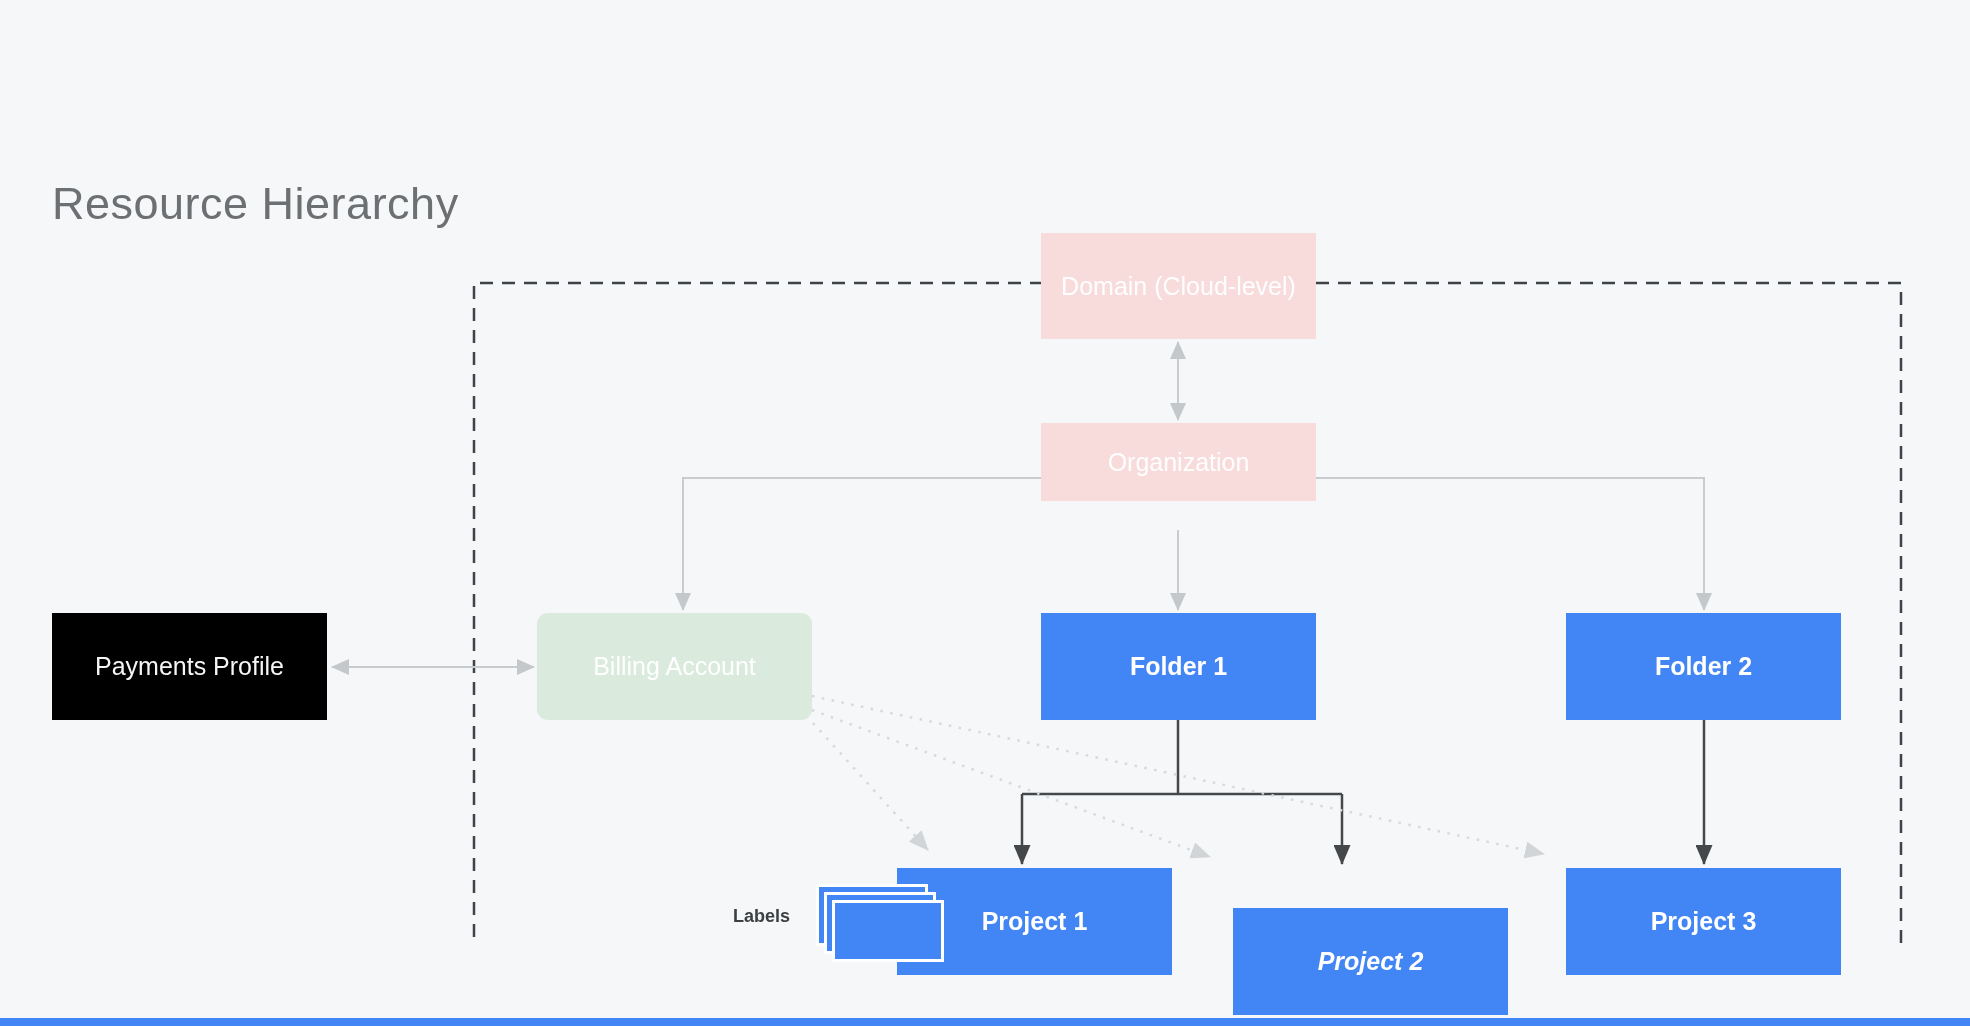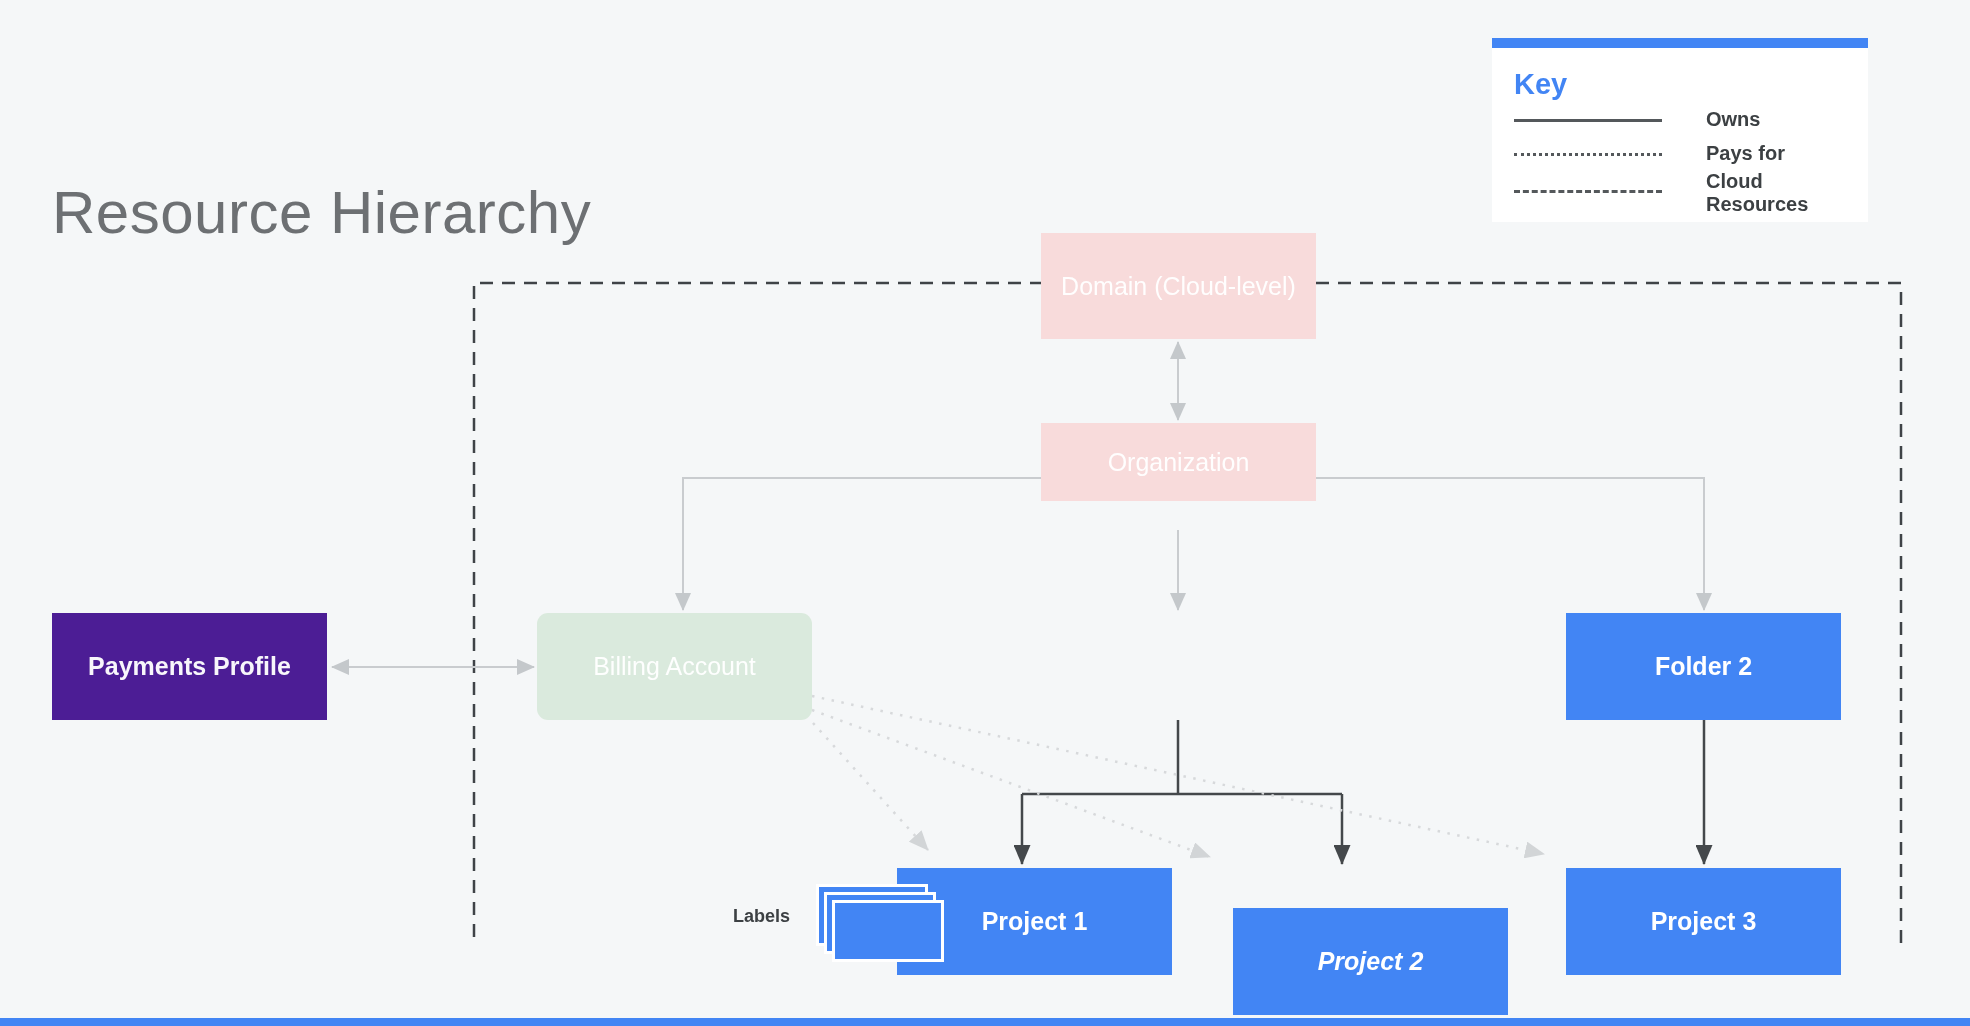--- a/index.html
+++ b/index.html
@@ -6,33 +6,33 @@
   html,body { width:1970px; height:1026px; overflow:hidden; }
   body {
     background:#f5f7f8;
     font-family:"Liberation Sans","DejaVu Sans",sans-serif;
     position:relative;
   }
   .stage { position:absolute; left:0; top:0; width:1970px; height:1026px; }
 
   .page-title {
     position:absolute; left:52px; top:178px;
-    font-size:60px; font-weight:400; color:#6d7073; letter-spacing:0.5px;
+    font-size:45px; font-weight:400; color:#6d7073; letter-spacing:0.5px;
   }
 
   svg.connectors { position:absolute; left:0; top:0; z-index:1; }
 
   .node {
     position:absolute; width:275px; height:107px; z-index:2;
     display:flex; align-items:center; justify-content:center;
     font-size:25px; color:rgba(255,255,255,0.96); text-align:center;
   }
   .node.pink   { background:#f8dbdb; font-weight:400; }
   .node.green  { background:#daeadd; font-weight:400; }
-  .node.cream  { background:#4c1d95; font-weight:700; }
+  .node.cream  { background:#000000; font-weight:400; }
   .node.blue   { background:#4285f4; font-weight:700; color:#ffffff; }
 
   .labels-caption {
     position:absolute; left:660px; top:906px; width:130px; z-index:3;
     text-align:right; font-size:18px; font-weight:700; color:#3c4043;
   }
   .labels-icon { position:absolute; left:816px; top:884px; width:134px; height:82px; z-index:3; }
   .labels-icon .card {
     position:absolute; width:112px; height:62px;
     background:#4285f4; border:3px solid #ffffff;
@@ -110,20 +110,23 @@
   </div>
 
   <div class="node cream" style="left:52px; top:613px;">
     <span>Payments Profile</span>
   </div>
 
   <div class="node green" style="left:537px; top:613px;border-radius:11px;">
     <span>Billing Account</span>
   </div>
 
+  <div class="node blue" style="left:1041px; top:613px;">
+    <span>Folder 1</span>
+  </div>
 
   <div class="node blue" style="left:1566px; top:613px;">
     <span>Folder 2</span>
   </div>
 
   <div class="node blue" style="left:897px; top:868px;">
     <span>Project 1</span>
   </div>
 
   <div class="node blue" style="left:1233px; top:908px;font-style:italic;">
@@ -134,25 +137,15 @@
     <span>Project 3</span>
   </div>
 
   <div class="labels-caption">Labels</div>
   <div class="labels-icon">
     <div class="card c1"></div>
     <div class="card c2"></div>
     <div class="card c3"></div>
   </div>
 
-  <div class="legend">
-    <div class="topbar"></div>
-    <div class="key-title">Key</div>
-    <div class="swatch solid"></div>
-    <div class="swatch dotted"></div>
-    <div class="swatch dashed"></div>
-    <div class="lab l1">Owns</div>
-    <div class="lab l2">Pays for</div>
-    <div class="lab l3">Cloud Resources</div>
-  </div>
 
   <div class="bottom-bar"></div>
 </div>
 
 </body></html>

